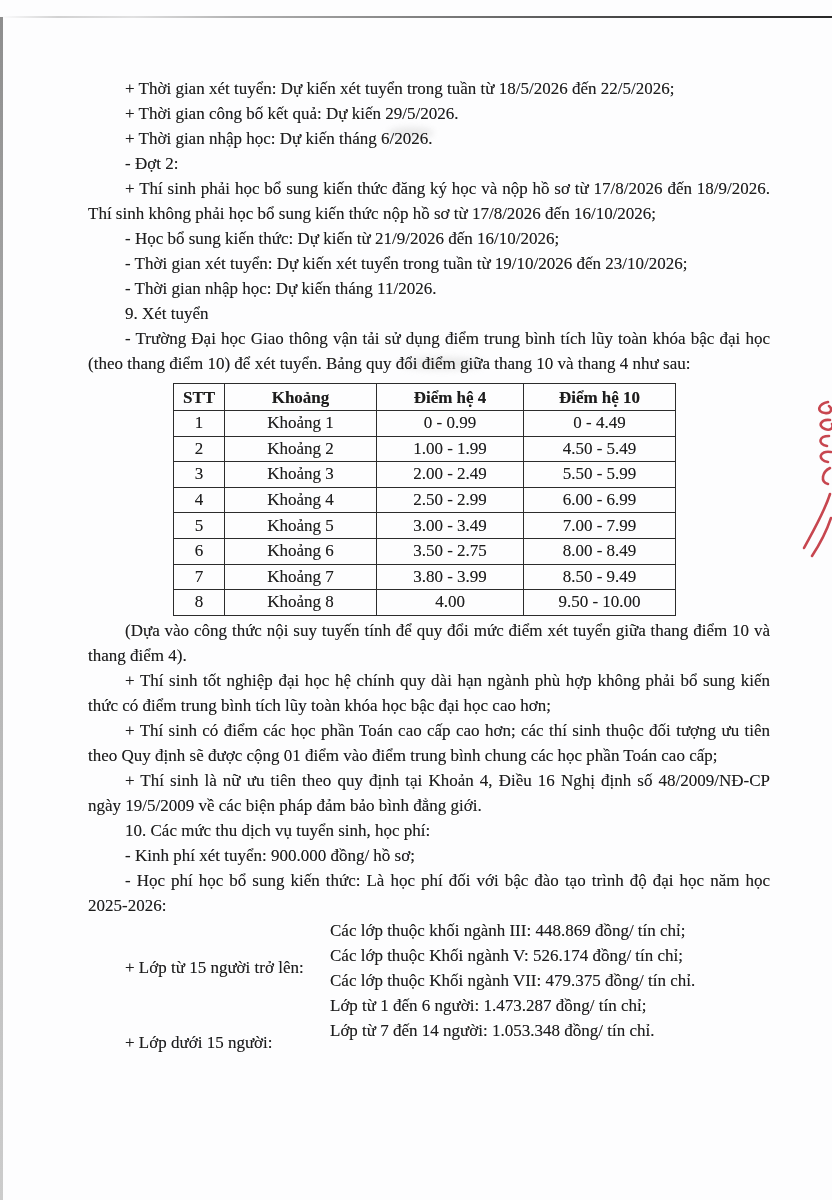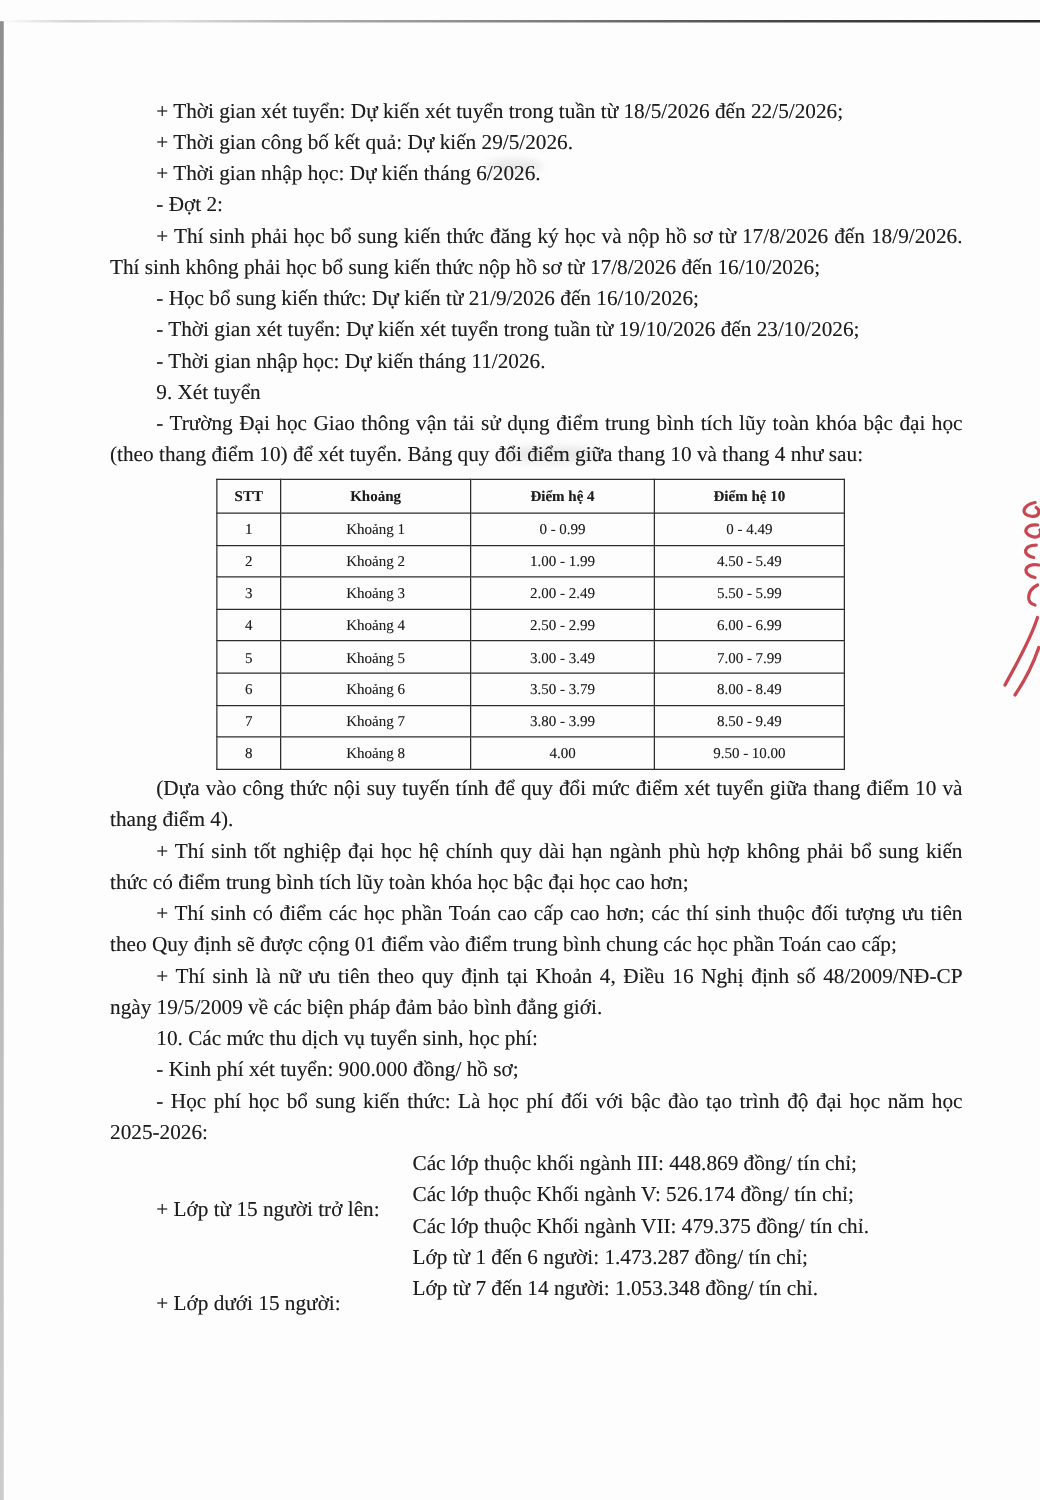--- a/index.html
+++ b/index.html
@@ -17,21 +17,21 @@
   .content p{margin:0;}
   .ind{text-indent:37px;}
   .just{text-align:justify;}
   .bold{font-weight:normal;}
 
   
   .tbl-wrap{margin:7px 0 2px 85px;}
   table.conv{border-collapse:collapse;width:502px;table-layout:fixed;}
   table.conv th,table.conv td{
     border:1.6px solid #2c2c2c;text-align:center;vertical-align:middle;
-    padding:0;font-size:12px;
+    padding:0;font-size:17px;
   }
   table.conv th{height:26px;font-weight:bold;}
   table.conv td{height:24.6px;line-height:24px;}
   col.c-stt{width:51px;}col.c-khoang{width:152px;}col.c-he4{width:147px;}col.c-he10{width:152px;}
 
   
   .fee-row{display:flex;}
   .fee-label{flex:0 0 242px;box-sizing:border-box;padding-left:37px;white-space:nowrap;margin-top:37px;}
   .fee-vals{flex:1;}
 
@@ -122,21 +122,21 @@
           </tr>
           <tr>
             <td>5</td>
               <td>Khoảng 5</td>
               <td>3.00 - 3.49</td>
               <td>7.00 - 7.99</td>
           </tr>
           <tr>
             <td>6</td>
               <td>Khoảng 6</td>
-              <td>3.50 - 3.79</td>
+              <td>3.50 - 2.75</td>
               <td>8.00 - 8.49</td>
           </tr>
           <tr>
             <td>7</td>
               <td>Khoảng 7</td>
               <td>3.80 - 3.99</td>
               <td>8.50 - 9.49</td>
           </tr>
           <tr>
             <td>8</td>

